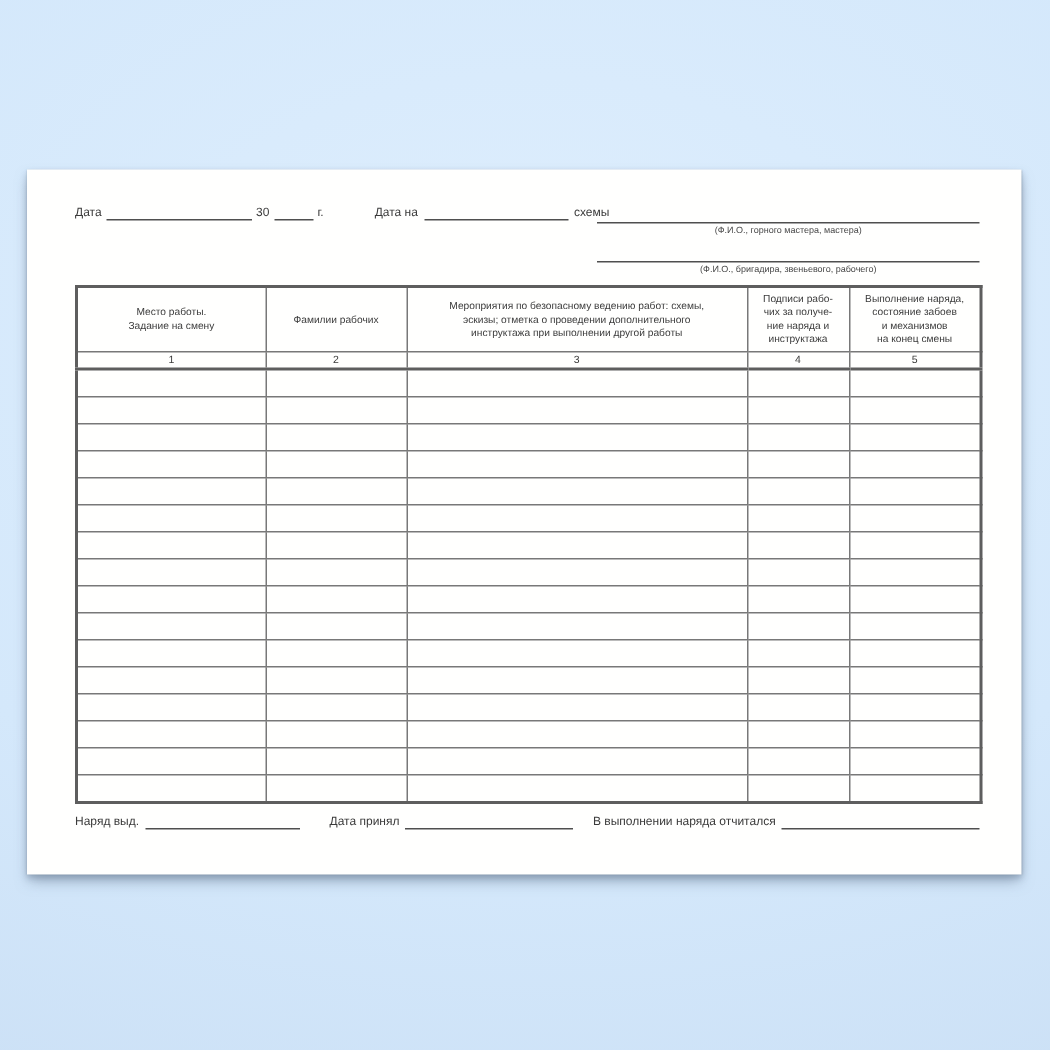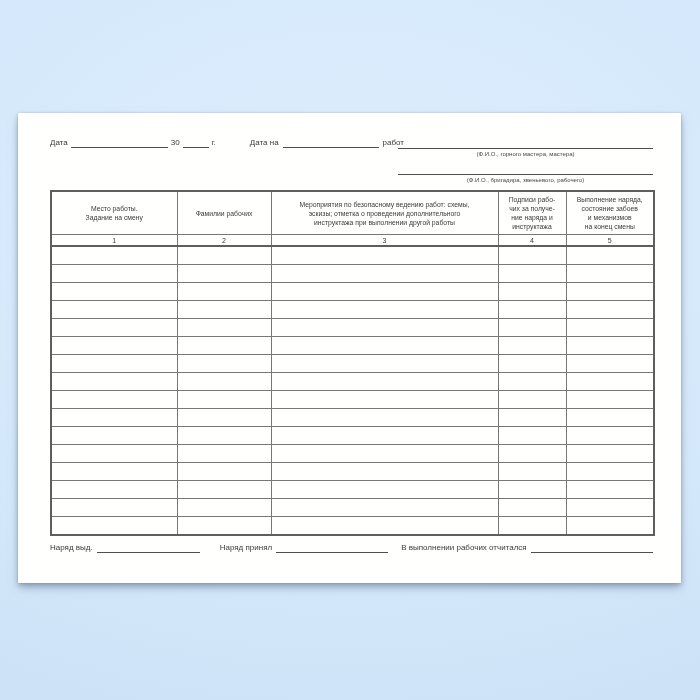--- a/index.html
+++ b/index.html
@@ -10,21 +10,21 @@
     color: #3b3b3b;
   }
   .paper {
     position: absolute; left: 18px; top: 113px; width: 663px; height: 470px;
     background: #fffffe;
     box-shadow: 0 5px 9px -1px rgba(96,116,140,.55), 0 2px 4px rgba(96,116,140,.35), 0 0 1px rgba(110,128,150,.5);
   }
   
   .top-row {
     position: absolute; left: 32px; top: 23px; height: 12px;
-    display: flex; align-items: center; white-space: nowrap;
+    display: flex; align-items: flex-start; white-space: nowrap;
     font-size: 8px; line-height: 11px;
   }
   .ul { display: inline-block; border-bottom: 1px solid #4f4f4f; height: 10px; }
   .ul-date  { width: 97px; margin: 0 3px; }
   .ul-year  { width: 26px; margin: 0 3px; }
   .ul-shift { width: 96px; margin: 0 4px; }
   .gap32 { display: inline-block; width: 34px; }
   
   .sig-block { position: absolute; left: 380px; top: 23px; width: 255px; }
   .sig-line { height: 12px; border-bottom: 1px solid #4f4f4f; }
@@ -70,21 +70,21 @@
 
   <div class="top-row">
     <span>Дата</span>
     <span class="ul ul-date"></span>
     <span>30</span>
     <span class="ul ul-year"></span>
     <span>г.</span>
     <span class="gap32"></span>
     <span>Дата на</span>
     <span class="ul ul-shift"></span>
-    <span>работ</span>
+    <span>схемы</span>
   </div>
 
   <div class="sig-block">
     <div class="sig-line"></div>
     <div class="sig-caption">(Ф.И.О., горного мастера, мастера)</div>
     <div class="sig-line second"></div>
     <div class="sig-caption">(Ф.И.О., бригадира, звеньевого, рабочего)</div>
   </div>
 
   <table class="order">
@@ -233,20 +233,20 @@
           <td></td>
           <td></td>
         </tr>
       </tbody>
   </table>
 
   <div class="footer-row">
     <span>Наряд выд.</span>
     <span class="ul ul-issued"></span>
     <span class="fgap1"></span>
-    <span>Наряд принял</span>
+    <span>Дата принял</span>
     <span class="ul ul-accepted"></span>
     <span class="fgap2"></span>
-    <span>В выполнении рабочих отчитался</span>
+    <span>В выполнении наряда отчитался</span>
     <span class="ul ul-reported"></span>
   </div>
 
 </div>
 
 </body></html>

